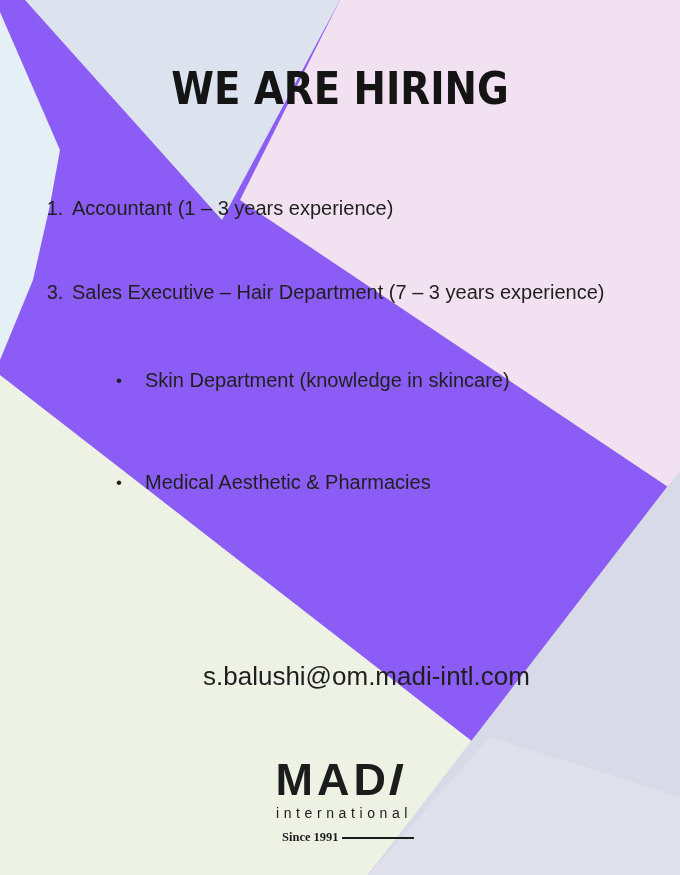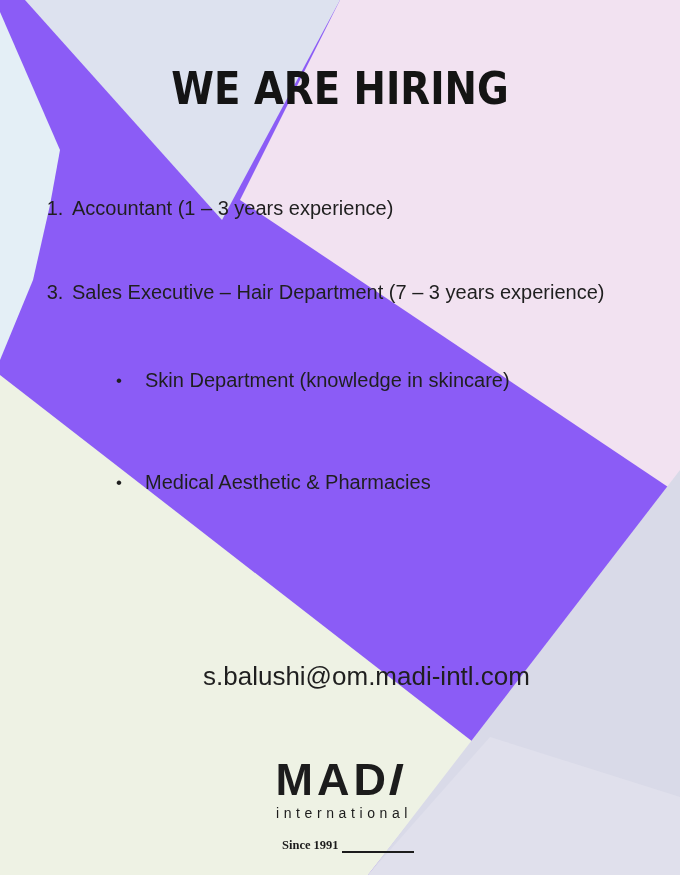--- a/index.html
+++ b/index.html
@@ -53,21 +53,21 @@
   .wordmark {
     font-weight:bold; font-size:45px; line-height:1;
     letter-spacing:4px; text-align:center;
     white-space:nowrap; margin-left:2px;
   }
   .wordmark .slant { display:inline-block; transform:skewX(-14deg); }
   .intl {
     font-size:14px; letter-spacing:4.6px; white-space:nowrap;
     text-align:center; margin-top:3px; margin-left:4px;
   }
-  .since-row { display:flex; align-items:flex-end; margin-top:17px; padding-left:10px; }
+  .since-row { display:flex; align-items:center; margin-top:9px; padding-left:10px; }
   .since {
     font-family:"Liberation Serif", serif; font-weight:bold;
     font-size:12.5px; white-space:nowrap;
   }
   .since-line { flex:1; height:0; border-top:2px solid #1c1c1c; margin-left:3px; margin-right:-6px; }
 </style>
 </head>
 <body>
 
 <div class="poster">

